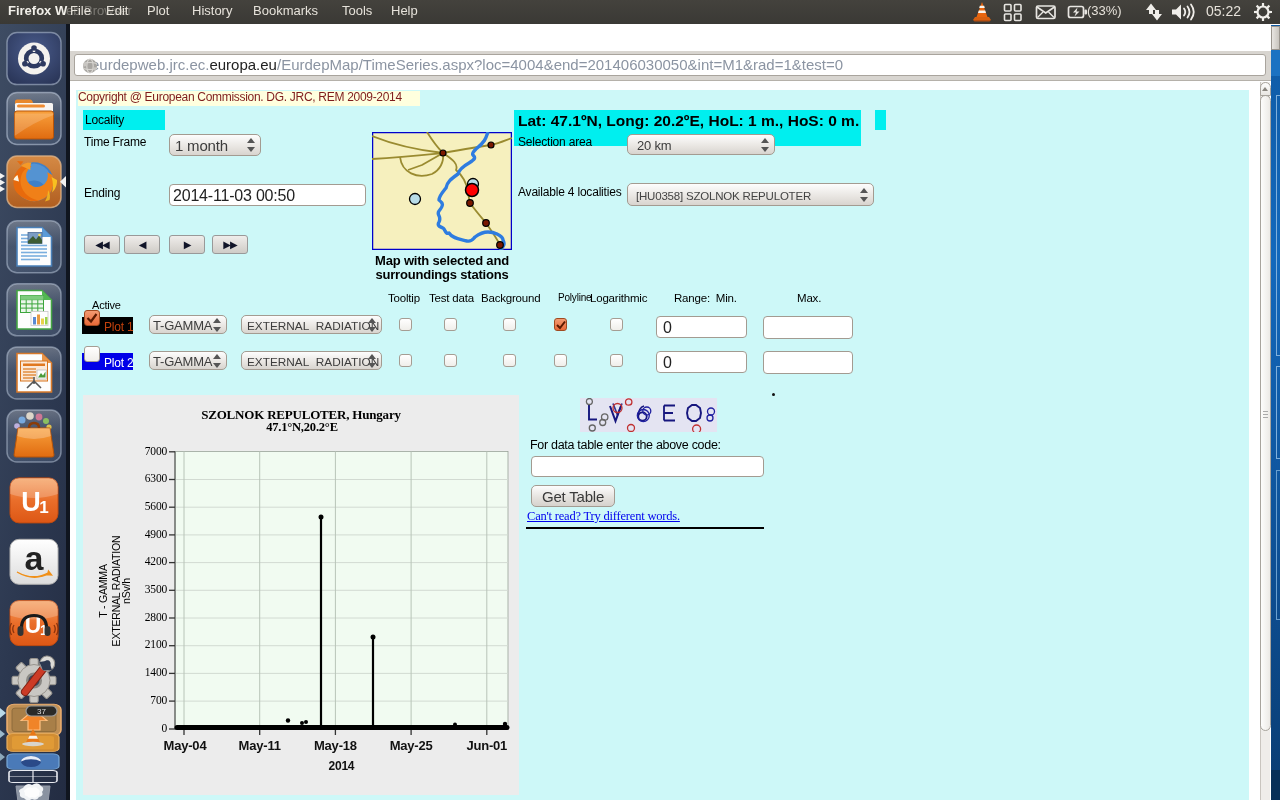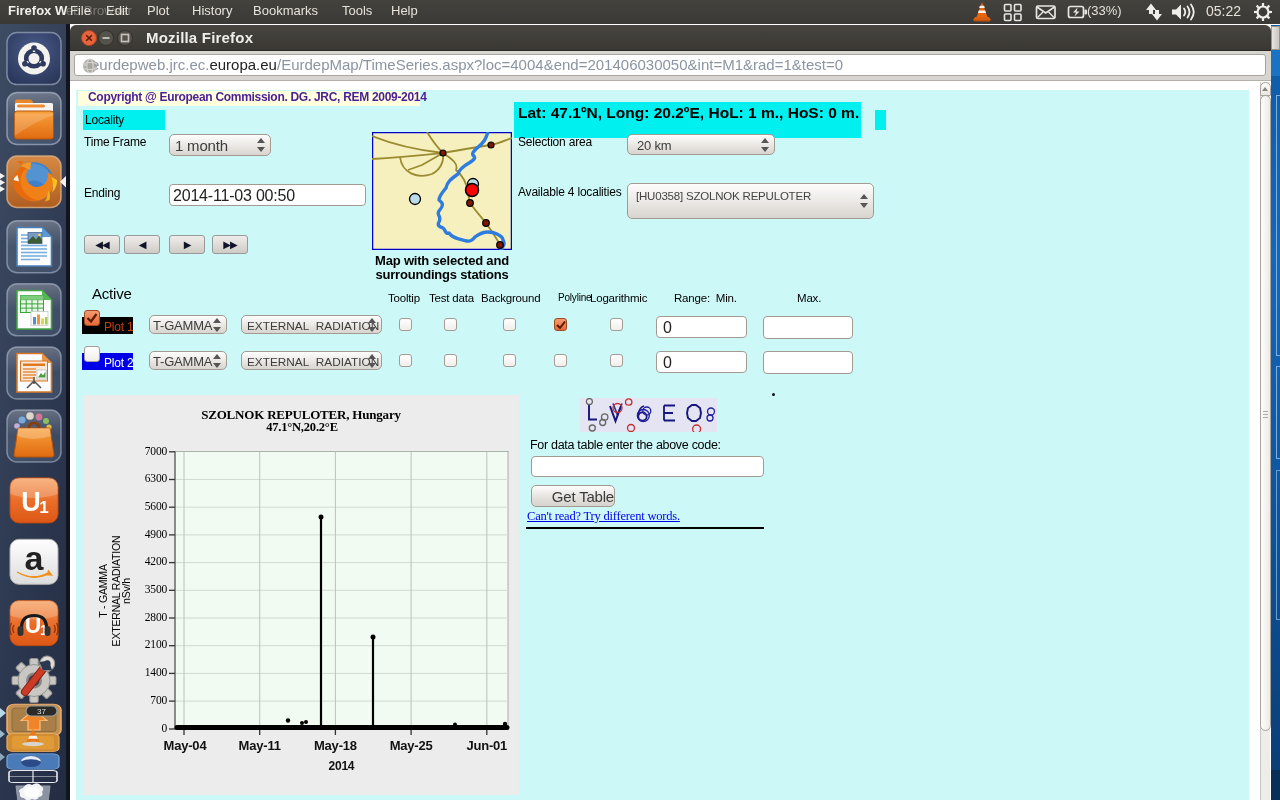--- a/index.html
+++ b/index.html
@@ -311,55 +311,44 @@
 </svg></div>
 <div id="ledge"></div>
 <div id="bluestrip"></div>
 <div class="abs" style="left:1271px;top:26px;width:9px;height:24px;background:linear-gradient(90deg,#e8e5e1,#c9c5bf);border:1px solid #9a958e;z-index:6"></div>
 <div class="abs" style="left:1271px;top:50px;width:9px;height:26px;background:#1b72c2;z-index:6"></div>
 <div class="abs" style="left:1276px;top:95px;width:4px;height:261px;border:1px solid #7fb0dc;border-right:none;z-index:7"></div>
 <div class="abs" style="left:1276px;top:366px;width:4px;height:93px;border:1px solid #7fb0dc;border-right:none;z-index:7"></div>
 <div class="abs" style="left:1276px;top:470px;width:4px;height:150px;border:1px solid #6aa0d0;border-right:none;z-index:7"></div>
 <div class="abs" style="left:1271px;top:770px;width:9px;height:30px;background:#083058;z-index:6"></div>
 <div id="win">
-  <div id="titlebar">
-    <span style="position:absolute;left:76px;top:4px;font-weight:bold;font-size:15px;color:#efede9;letter-spacing:.2px">Mozilla Firefox</span>
-    <svg style="position:absolute;left:10px;top:4px" width="66" height="18" viewBox="0 0 66 18">
-      <circle cx="9" cy="9" r="7.5" fill="#e8643c" stroke="#b04520" stroke-width="1"></circle>
-      <path d="M6.2 6.2 L11.8 11.8 M11.8 6.2 L6.2 11.8" stroke="#581e06" stroke-width="1.6"></path>
-      <circle cx="26" cy="9" r="7.5" fill="#55524c" stroke="#33312d" stroke-width="1"></circle>
-      <line x1="22.5" y1="9" x2="29.5" y2="9" stroke="#c8c4bd" stroke-width="1.8"></line>
-      <circle cx="45" cy="9" r="7.5" fill="#55524c" stroke="#33312d" stroke-width="1"></circle>
-      <rect x="41.5" y="5.5" width="7" height="7" fill="none" stroke="#c8c4bd" stroke-width="1.6"></rect>
-    </svg>
-  </div>
   <div id="urlrow">
     <div id="urlbar"><svg style="position:absolute;left:7px;top:3px" width="16" height="16" viewBox="0 0 16 16">
 <circle cx="8" cy="8" r="7" fill="#a8a6a2"></circle>
 <g fill="none" stroke="#d8d6d2" stroke-width="1.1">
 <ellipse cx="8" cy="8" rx="3.2" ry="7"></ellipse>
 <path d="M1.3 5.5 Q8 3.5 14.7 5.5 M1.3 10.5 Q8 12.5 14.7 10.5"></path>
 </g>
 <path d="M3 3.5 Q5 5.5 4.5 8 L1.2 8.8 Q1 5.5 3 3.5Z" fill="#c8c6c2"></path>
 <path d="M10 10 Q12 9 14.5 9.5 L13 13 Q11 11.5 10 10Z" fill="#c8c6c2"></path>
 </svg><span style="margin-left:16px">eurdepweb.jrc.ec.</span><span style="color:#222">europa.eu</span><span>/EurdepMap/TimeSeries.aspx?loc=4004&amp;end=201406030050&amp;int=M1&amp;rad=1&amp;test=0</span></div>
   </div>
   <div id="pagewhite">
     <div id="page">
       <div class="abs" style="left:2px;top:1px;width:342px;height:15px;background:#ffffde"></div>
-      <div class="abs" style="left:12px;top:0px;font-weight:bold;font-size:12px;letter-spacing:-0.3px;color:#4c1d95">Copyright @ European Commission. DG. JRC, REM 2009-2014</div>
+      <div class="abs" style="left:2px;top:0px;font-weight:normal;font-size:12px;letter-spacing:-0.3px;color:#7f1d1d">Copyright @ European Commission. DG. JRC, REM 2009-2014</div>
       <div class="abs aqua" style="left:7px;top:20px;width:82px;height:20px">
           <span style="position:absolute;left:2px;top:3px;font-size:12px">Locality</span>
         </div>
-      <div class="abs aqua" style="left:438px;top:12px;width:347px;height:36px">
+      <div class="abs aqua" style="left:438px;top:20px;width:347px;height:36px">
           <span style="position:absolute;left:4px;top:2px;font-size:15.5px;letter-spacing:0;font-weight:bold">Lat: 47.1ºN, Long: 20.2ºE, HoL: 1 m., HoS: 0 m.</span>
         </div>
       <div class="abs aqua" style="left:799px;top:20px;width:11px;height:20px"></div>
       <div class="abs" style="left:8px;top:45px">Time Frame</div>
-      <div class="sel" style="left:93px;top:44px;width:102px;height:22px">
+      <div class="sel" style="left:93px;top:44px;width:92px;height:22px">
           <span style="position:absolute;left:5px;top:2px;font-size:15px">1 month</span>
           <span class="spin"></span>
         </div>
       <div class="abs" style="left:8px;top:96px">Ending</div>
       <div class="inp" style="left:93px;top:94px;width:197px;height:22px">
           <span style="position:absolute;left:3px;top:2px;font-size:16px">2014-11-03 00:50</span>
         </div>
       <div class="navbtn" style="left:8px;top:145px">◀◀</div>
       <div class="navbtn" style="left:48px;top:145px">◀</div>
       <div class="navbtn" style="left:93px;top:145px">▶</div>
@@ -387,25 +376,25 @@
 <circle cx="101" cy="52" r="5.5" fill="#b8dce8" stroke="#000" stroke-width="1.3"></circle>
 <circle cx="100" cy="58" r="6.5" fill="#ff0000" stroke="#000" stroke-width="1.5"></circle>
 </svg></div>
       <div class="abs" style="left:296px;top:164px;width:140px;text-align:center;font-weight:bold;font-size:13px;line-height:14px">Map with selected and surroundings stations</div>
       <div class="abs" style="left:442px;top:45px">Selection area</div>
       <div class="sel" style="left:551px;top:44px;width:148px;height:21px">
           <span style="position:absolute;left:9px;top:3px;font-size:13px">20 km</span>
           <span class="spin"></span>
         </div>
       <div class="abs" style="left:442px;top:95px">Available 4 localities</div>
-      <div class="sel" style="left:551px;top:93px;width:247px;height:36px">
+      <div class="sel" style="left:551px;top:93px;width:247px;height:23px">
           <span style="position:absolute;left:8px;top:6px;font-size:11.5px;color:#444">[HU0358] SZOLNOK REPULOTER</span>
           <span class="spin"></span>
         </div>
-      <div class="abs" style="left:16px;top:195px;font-size:15px">Active</div>
+      <div class="abs" style="left:16px;top:209px;font-size:11px">Active</div>
       <div class="abs" style="left:312px;top:202px;font-size:11.5px">Tooltip</div>
       <div class="abs" style="left:353px;top:202px;font-size:11.5px">Test data</div>
       <div class="abs" style="left:405px;top:202px;font-size:11.5px">Background</div>
       <div class="abs" style="left:482px;top:202px;font-size:10px">Polyline</div>
       <div class="abs" style="left:514px;top:202px;font-size:11.5px">Logarithmic</div>
       <div class="abs" style="left:598px;top:202px;font-size:11.5px">Range:&nbsp; Min.</div>
       <div class="abs" style="left:721px;top:202px;font-size:11.5px">Max.</div>
 
       <div class="abs" style="left:6px;top:227px;width:51px;height:17px;background:#000"></div>
       <div class="cb" style="left:8px;top:220px;width:16px;height:16px;background:linear-gradient(#f29b72,#e86a38);border-color:#a04a20">
@@ -566,21 +555,21 @@
 <g stroke="#2020a0">
 <circle cx="66.8" cy="13" r="4"></circle>
                 <circle cx="63.3" cy="17.5" r="6"></circle>
                 <circle cx="131" cy="13.5" r="3.5"></circle>
                 <circle cx="130" cy="20" r="3"></circle>
 </g>
 </g>
 </svg></div>
       <div class="abs" style="left:454px;top:348px;font-size:12.5px;letter-spacing:-.3px">For data table enter the above code:</div>
       <div class="inp" style="left:455px;top:366px;width:233px;height:21px"></div>
-      <div class="abs" style="left:455px;top:395px;width:84px;height:22px;background:linear-gradient(#fdfdfd,#e4e1dd 60%,#d6d2cd);border:1px solid #a39b91;border-radius:5px;text-align:right"><span style="font-size:15px;color:#3a3a3a;line-height:21px">Get Table</span></div>
+      <div class="abs" style="left:455px;top:395px;width:84px;height:22px;background:linear-gradient(#fdfdfd,#e4e1dd 60%,#d6d2cd);border:1px solid #a39b91;border-radius:5px;text-align:center"><span style="font-size:15px;color:#3a3a3a;line-height:21px">Get Table</span></div>
       <div class="abs" style="left:451px;top:419px;font-family:'Liberation Serif',serif;font-size:12.5px;color:#0000ee;text-decoration:underline">Can't read? Try different words.</div>
       <div class="abs" style="left:450px;top:437px;width:238px;height:2px;background:#000"></div>
     </div>
   </div>
 </div>
 <div id="scrolltrack"></div>
 <div id="scrollthumb">
     <span style="position:absolute;left:2px;top:315px;width:5px;height:1px;border-top:1px solid #aaa;box-shadow:0 3px 0 #aaa,0 6px 0 #aaa"></span>
   </div>
 <div class="abs" style="left:1259.5px;top:82px;width:11px;height:14px;background:linear-gradient(#fdfdfc,#e8e6e2);border:1px solid #a8a49d;border-radius:6px 6px 0 0;z-index:22">

